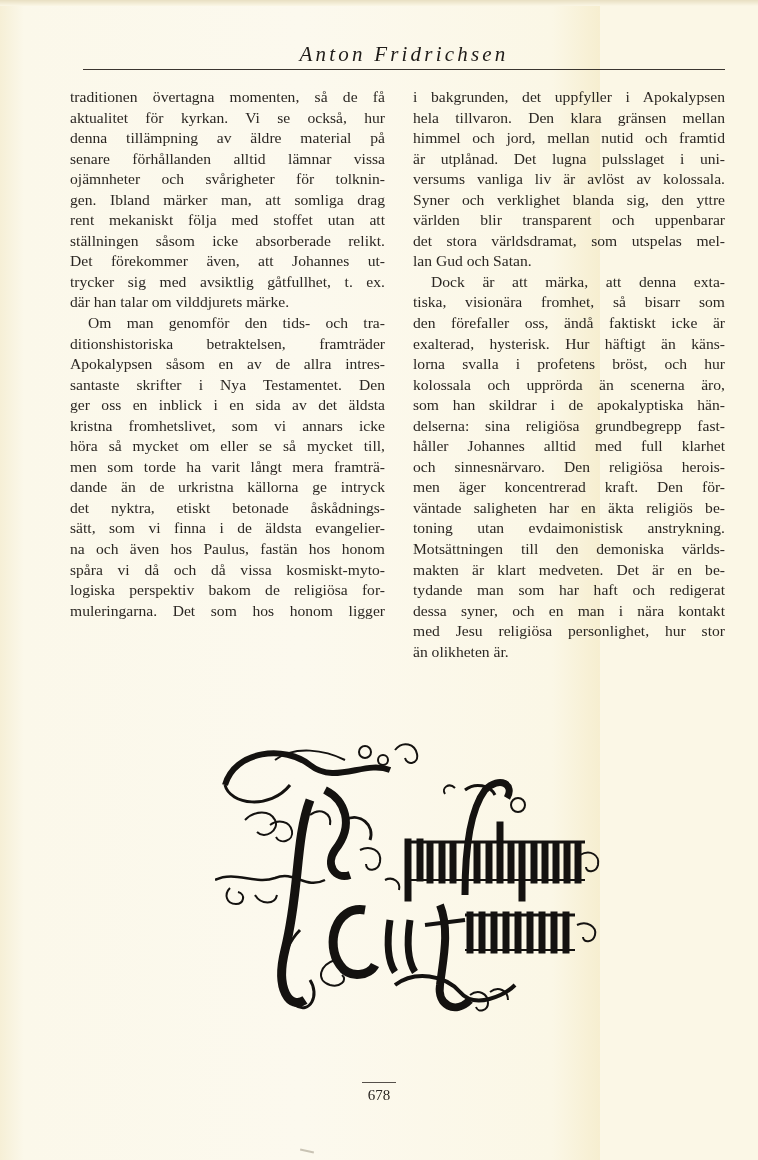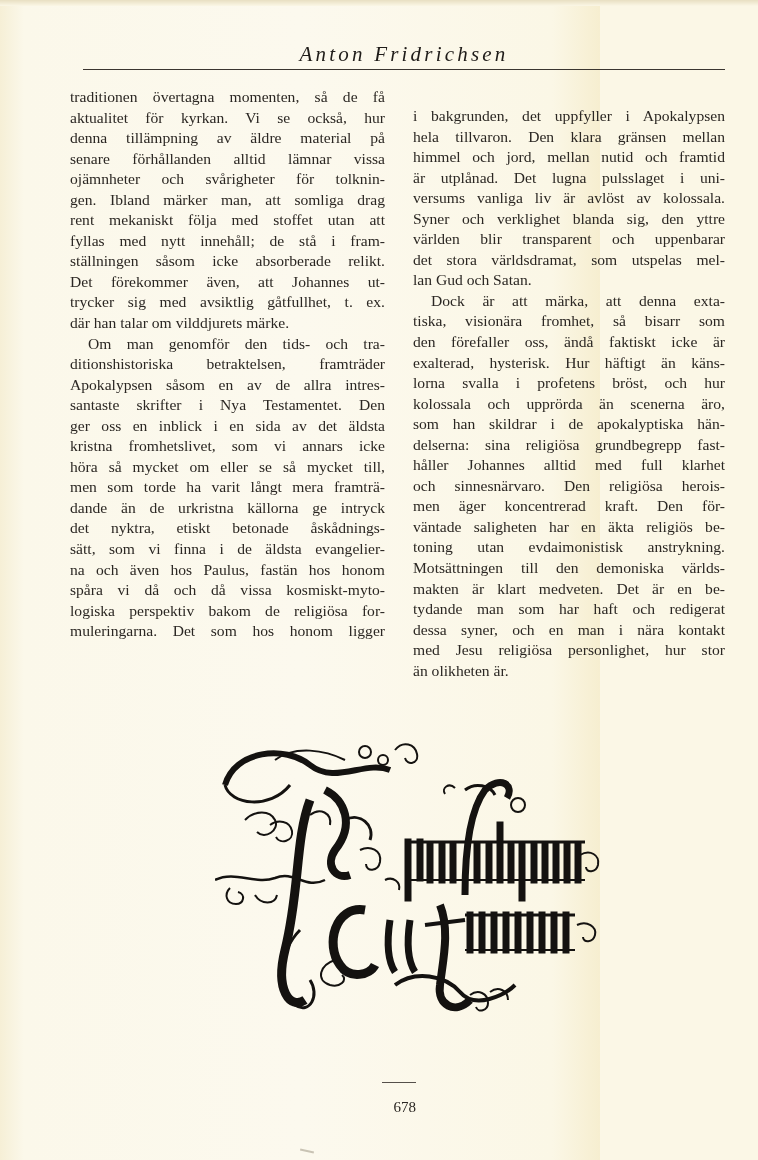--- a/index.html
+++ b/index.html
@@ -16,53 +16,52 @@
   }
   .top-edge { position:absolute; left:0; top:0; width:758px; height:6px; background:linear-gradient(#e8dfc2,#fbf7e6); }
   .running-head {
     position:absolute; left:83px; width:642px; top:42px;
     text-align:center; font-style:italic; font-size:21px; letter-spacing:3.2px;
     color:#1f1c19;
   }
   .head-rule { position:absolute; left:83px; width:642px; top:69px; height:0; border-top:1.5px solid #3a3530; }
   .col { position:absolute; top:87px; font-size:15.6px; color:#2b2723; }
   .col-left { left:70px; width:315px; }
-  .col-right { left:413px; width:312px;margin-top:19px; }
+  .col-right { left:413px; width:312px; }
   .line {
     display:block; height:20.55px; line-height:20.55px; white-space:nowrap;
     text-align:justify; text-align-last:justify; overflow:hidden;
   }
   .line.last { text-align-last:left; }
   .line.indent { padding-left:18px; }
   .vignette { position:absolute; left:215px; top:730px; width:390px; height:295px; }
   .page-number {
-    position:absolute; left:399px; top:1082px; transform:translateX(-50%);
-    font-size:15px; color:#2a2622; padding-top:16px;
-    border-top:1px solid #55504a; width:34px; text-align:right;
+    position:absolute; left:379px; top:1082px; transform:translateX(-50%);
+    font-size:15px; color:#2a2622; padding-top:4px;
+    border-top:1px solid #55504a; width:34px; text-align:center;
   }
   .scan-mark { position:absolute; left:300px; top:1150px; width:14px; height:2px; background:#c9c3b4; transform:rotate(12deg); }
 </style>
 </head>
 <body>
 
 <div class="page">
   <div class="top-edge"></div>
 
   <div class="running-head">Anton Fridrichsen</div>
   <div class="head-rule"></div>
 
   <div class="col col-left">
     <span class="line">traditionen övertagna momenten, så de få</span>
     <span class="line">aktualitet för kyrkan. Vi se också, hur</span>
     <span class="line">denna tillämpning av äldre material på</span>
     <span class="line">senare förhållanden alltid lämnar vissa</span>
     <span class="line">ojämnheter och svårigheter för tolknin-</span>
     <span class="line">gen. Ibland märker man, att somliga drag</span>
     <span class="line">rent mekaniskt följa med stoffet utan att</span>
-    <span class="line">fyllas med nytt innehåll; de stå i fram-</span>
     <span class="line">ställningen såsom icke absorberade relikt.</span>
     <span class="line">Det förekommer även, att Johannes ut-</span>
     <span class="line">trycker sig med avsiktlig gåtfullhet, t. ex.</span>
     <span class="line last">där han talar om vilddjurets märke.</span>
     <span class="line indent">Om man genomför den tids- och tra-</span>
     <span class="line">ditionshistoriska betraktelsen, framträder</span>
     <span class="line">Apokalypsen såsom en av de allra intres-</span>
     <span class="line">santaste skrifter i Nya Testamentet. Den</span>
     <span class="line">ger oss en inblick i en sida av det äldsta</span>
     <span class="line">kristna fromhetslivet, som vi annars icke</span>

